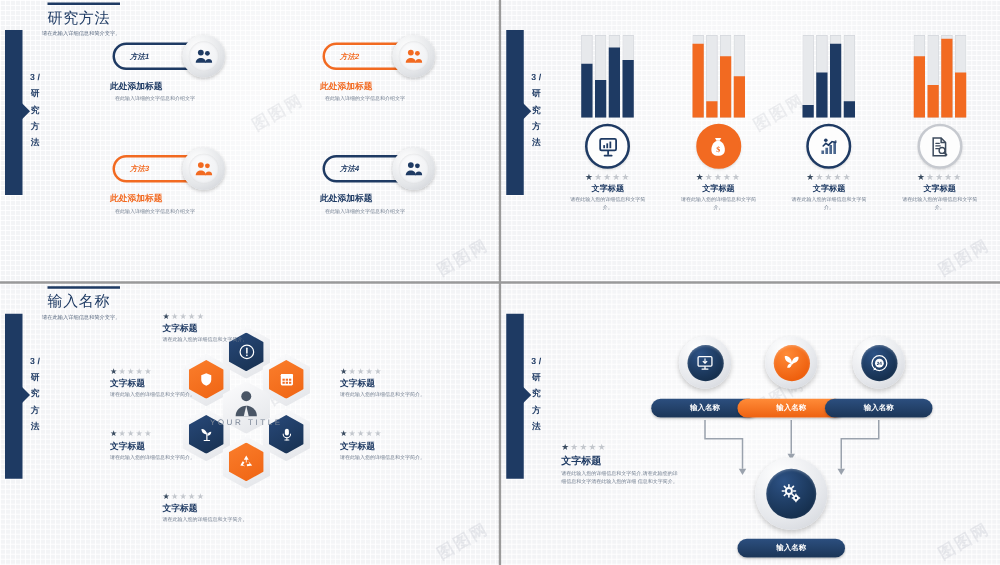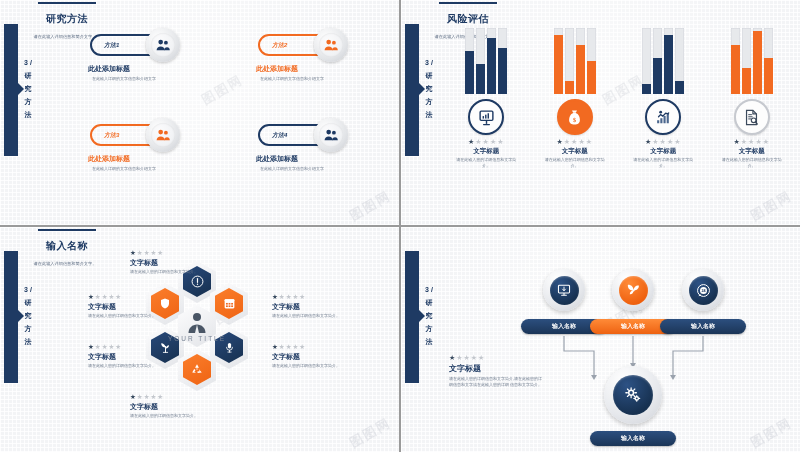--- a/index.html
+++ b/index.html
@@ -43,21 +43,21 @@
   .rail-text{
     position:absolute;left:18px;top:56px;width:20px;z-index:4;
     color:#1e3a63;font-size:7px;font-weight:bold;line-height:13px;
     text-align:center;letter-spacing:0;
   }
   .rail-text span{display:block;}
   
   .hdr{position:absolute;left:30px;top:2px;z-index:4;}
   .hdr .bar{width:58px;height:2px;background:#1e3a63;margin:0 0 2px 8px;}
   .hdr h1{
-    margin:8px;font-size:10px;color:#1e3a63;font-weight:bold;letter-spacing:.5px;
+    margin:0;font-size:12px;color:#1e3a63;font-weight:normal;letter-spacing:.5px;
     padding-left:8px;
   }
   .hdr p{
     margin:1px 0 0 0;font-size:4.2px;color:#5a6a80;line-height:6px;
     width:70px;text-align:center;
   }
   
   .wm{
     position:absolute;right:6px;bottom:10px;z-index:2;
     font-size:13px;color:rgba(140,150,165,.17);font-weight:bold;
@@ -288,25 +288,20 @@
     <div class="rail">
         <div class="notch"></div>
       </div>
     <div class="rail-text">
       <span>3 /</span>
       <span>研</span>
       <span>究</span>
       <span>方</span>
       <span>法</span>
     </div>
-    <div class="hdr">
-      <div class="bar"></div>
-      <h1>风险评估</h1>
-      <p>请在此输入详细信息和简介文字。</p>
-    </div>
     <div class="wm2">图图网</div>
     <div class="wm">图图网</div>
 
     <div class="bars-row">
 
       <div class="bcol">
         <div class="chart">
           <div class="track">
               <div class="fill" style="background: rgb(30, 58, 99); height: 65%;"></div>
             </div>

